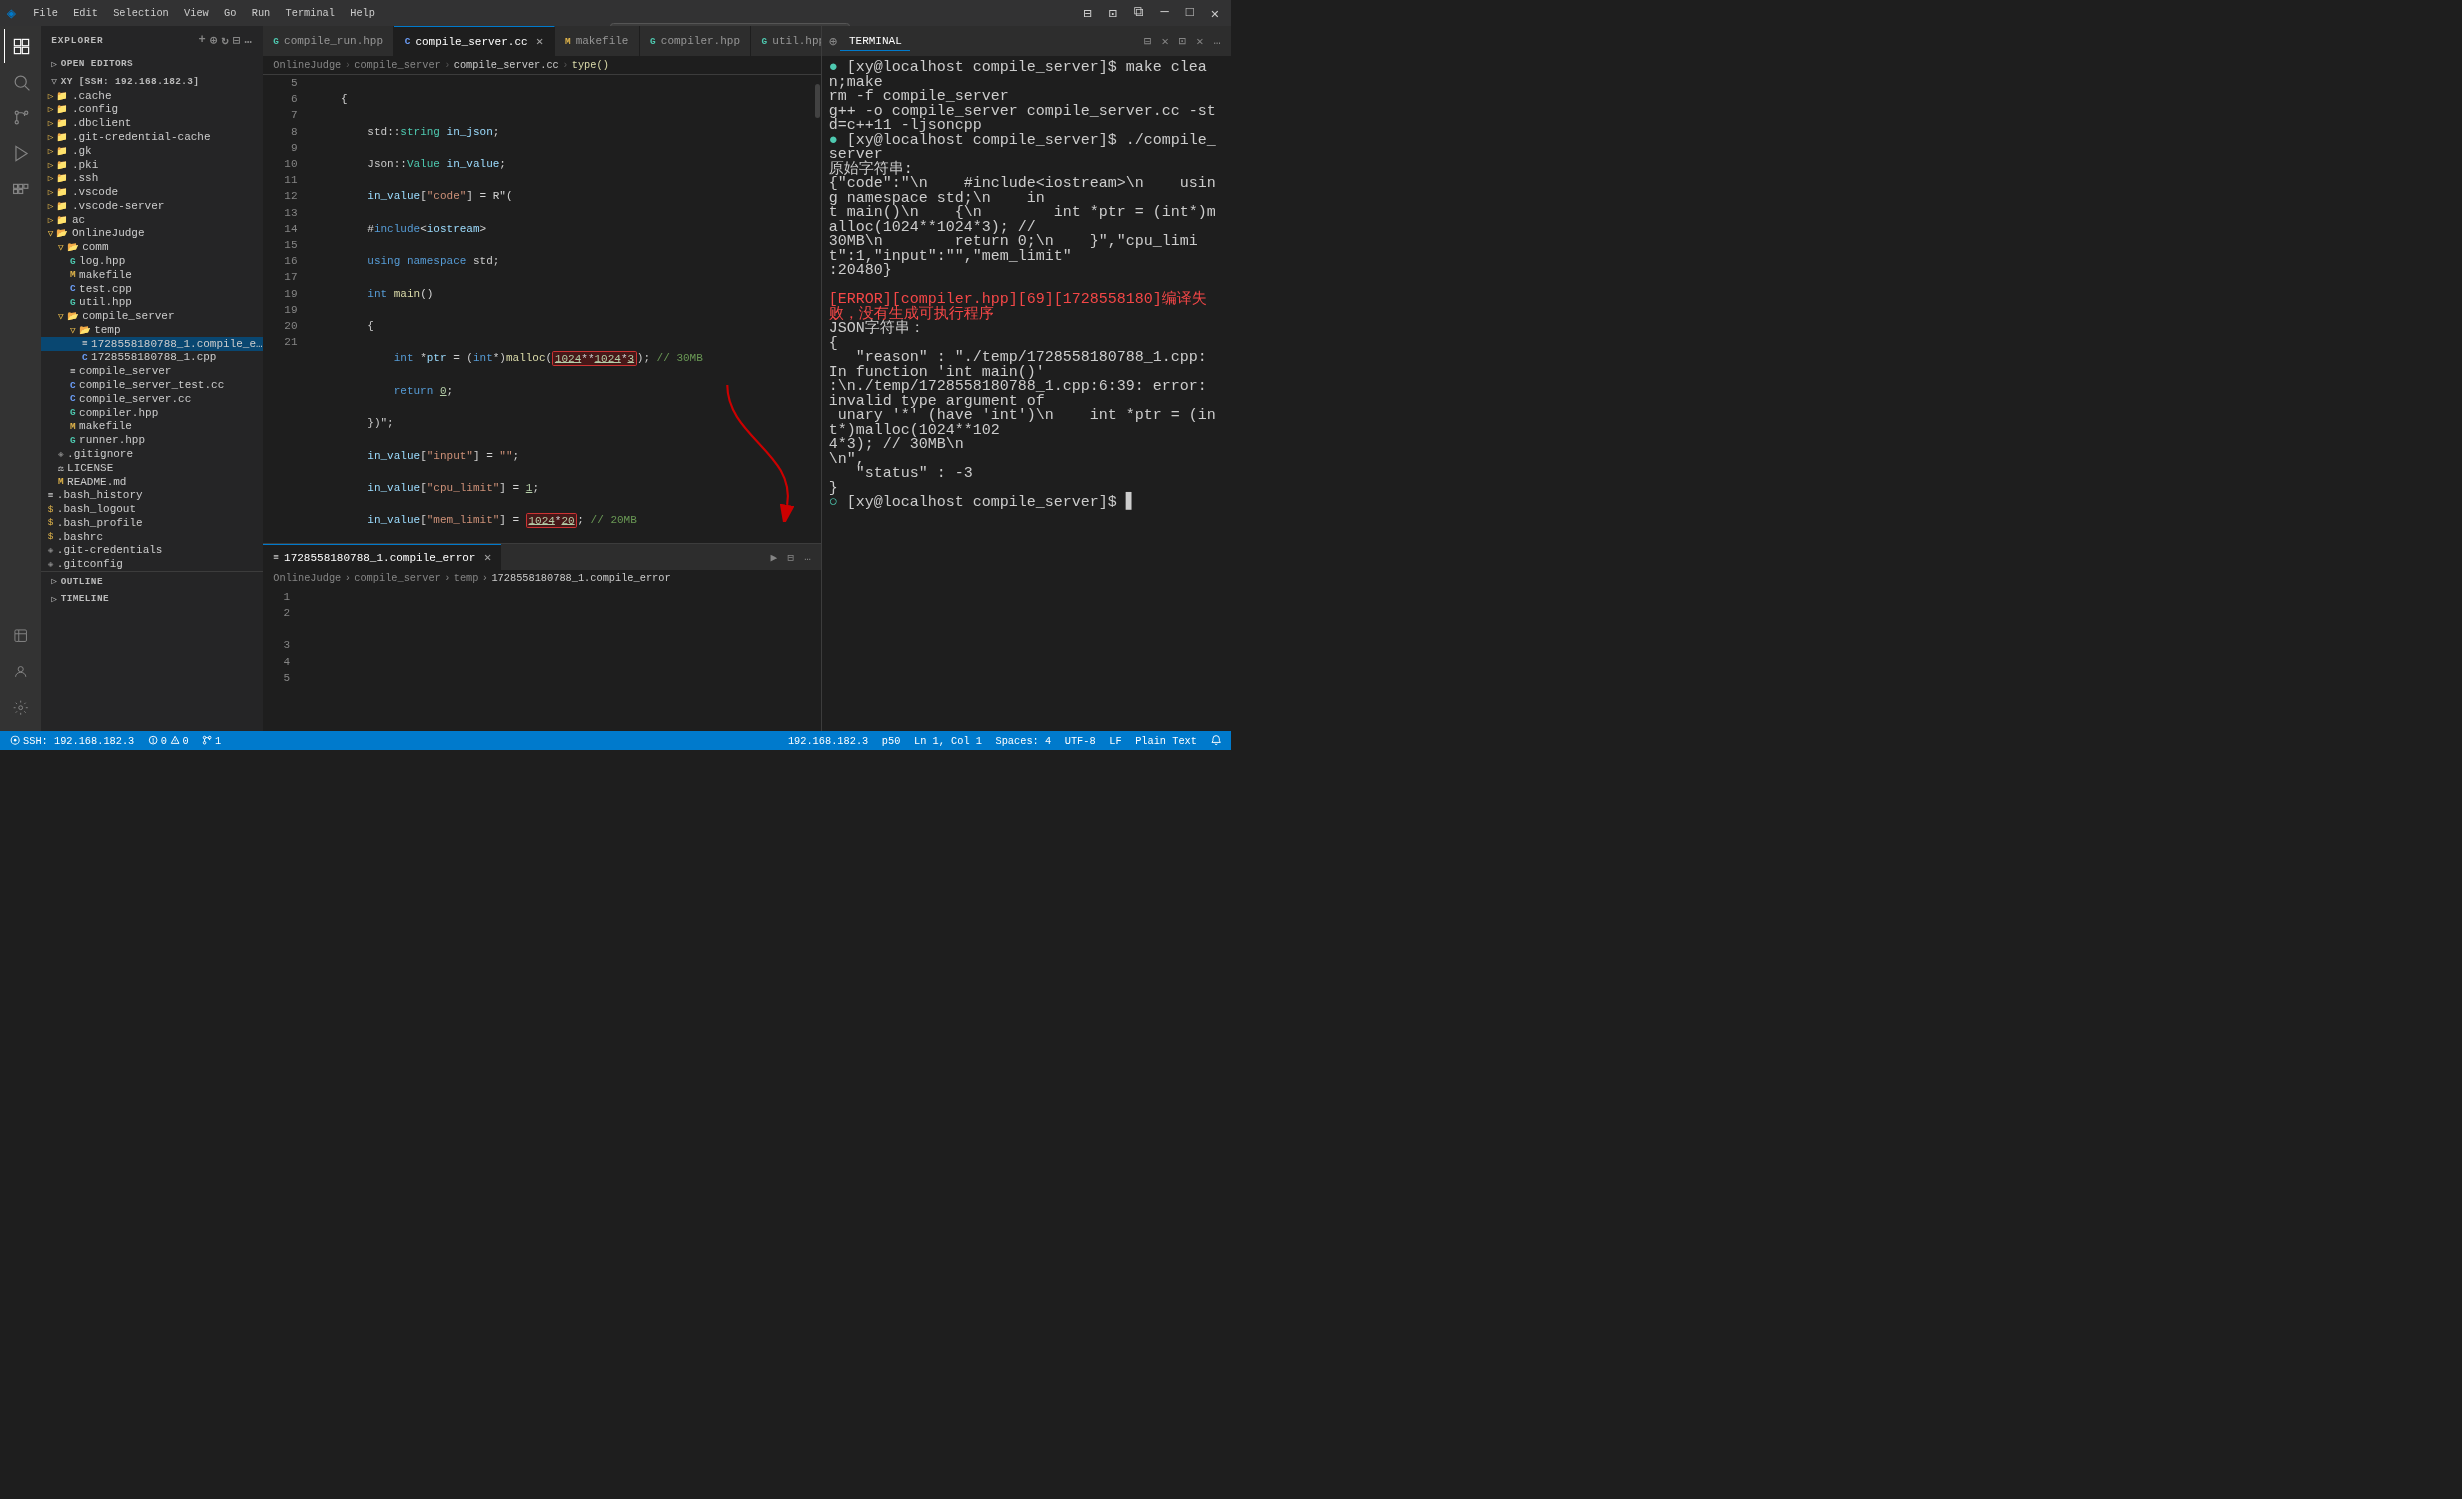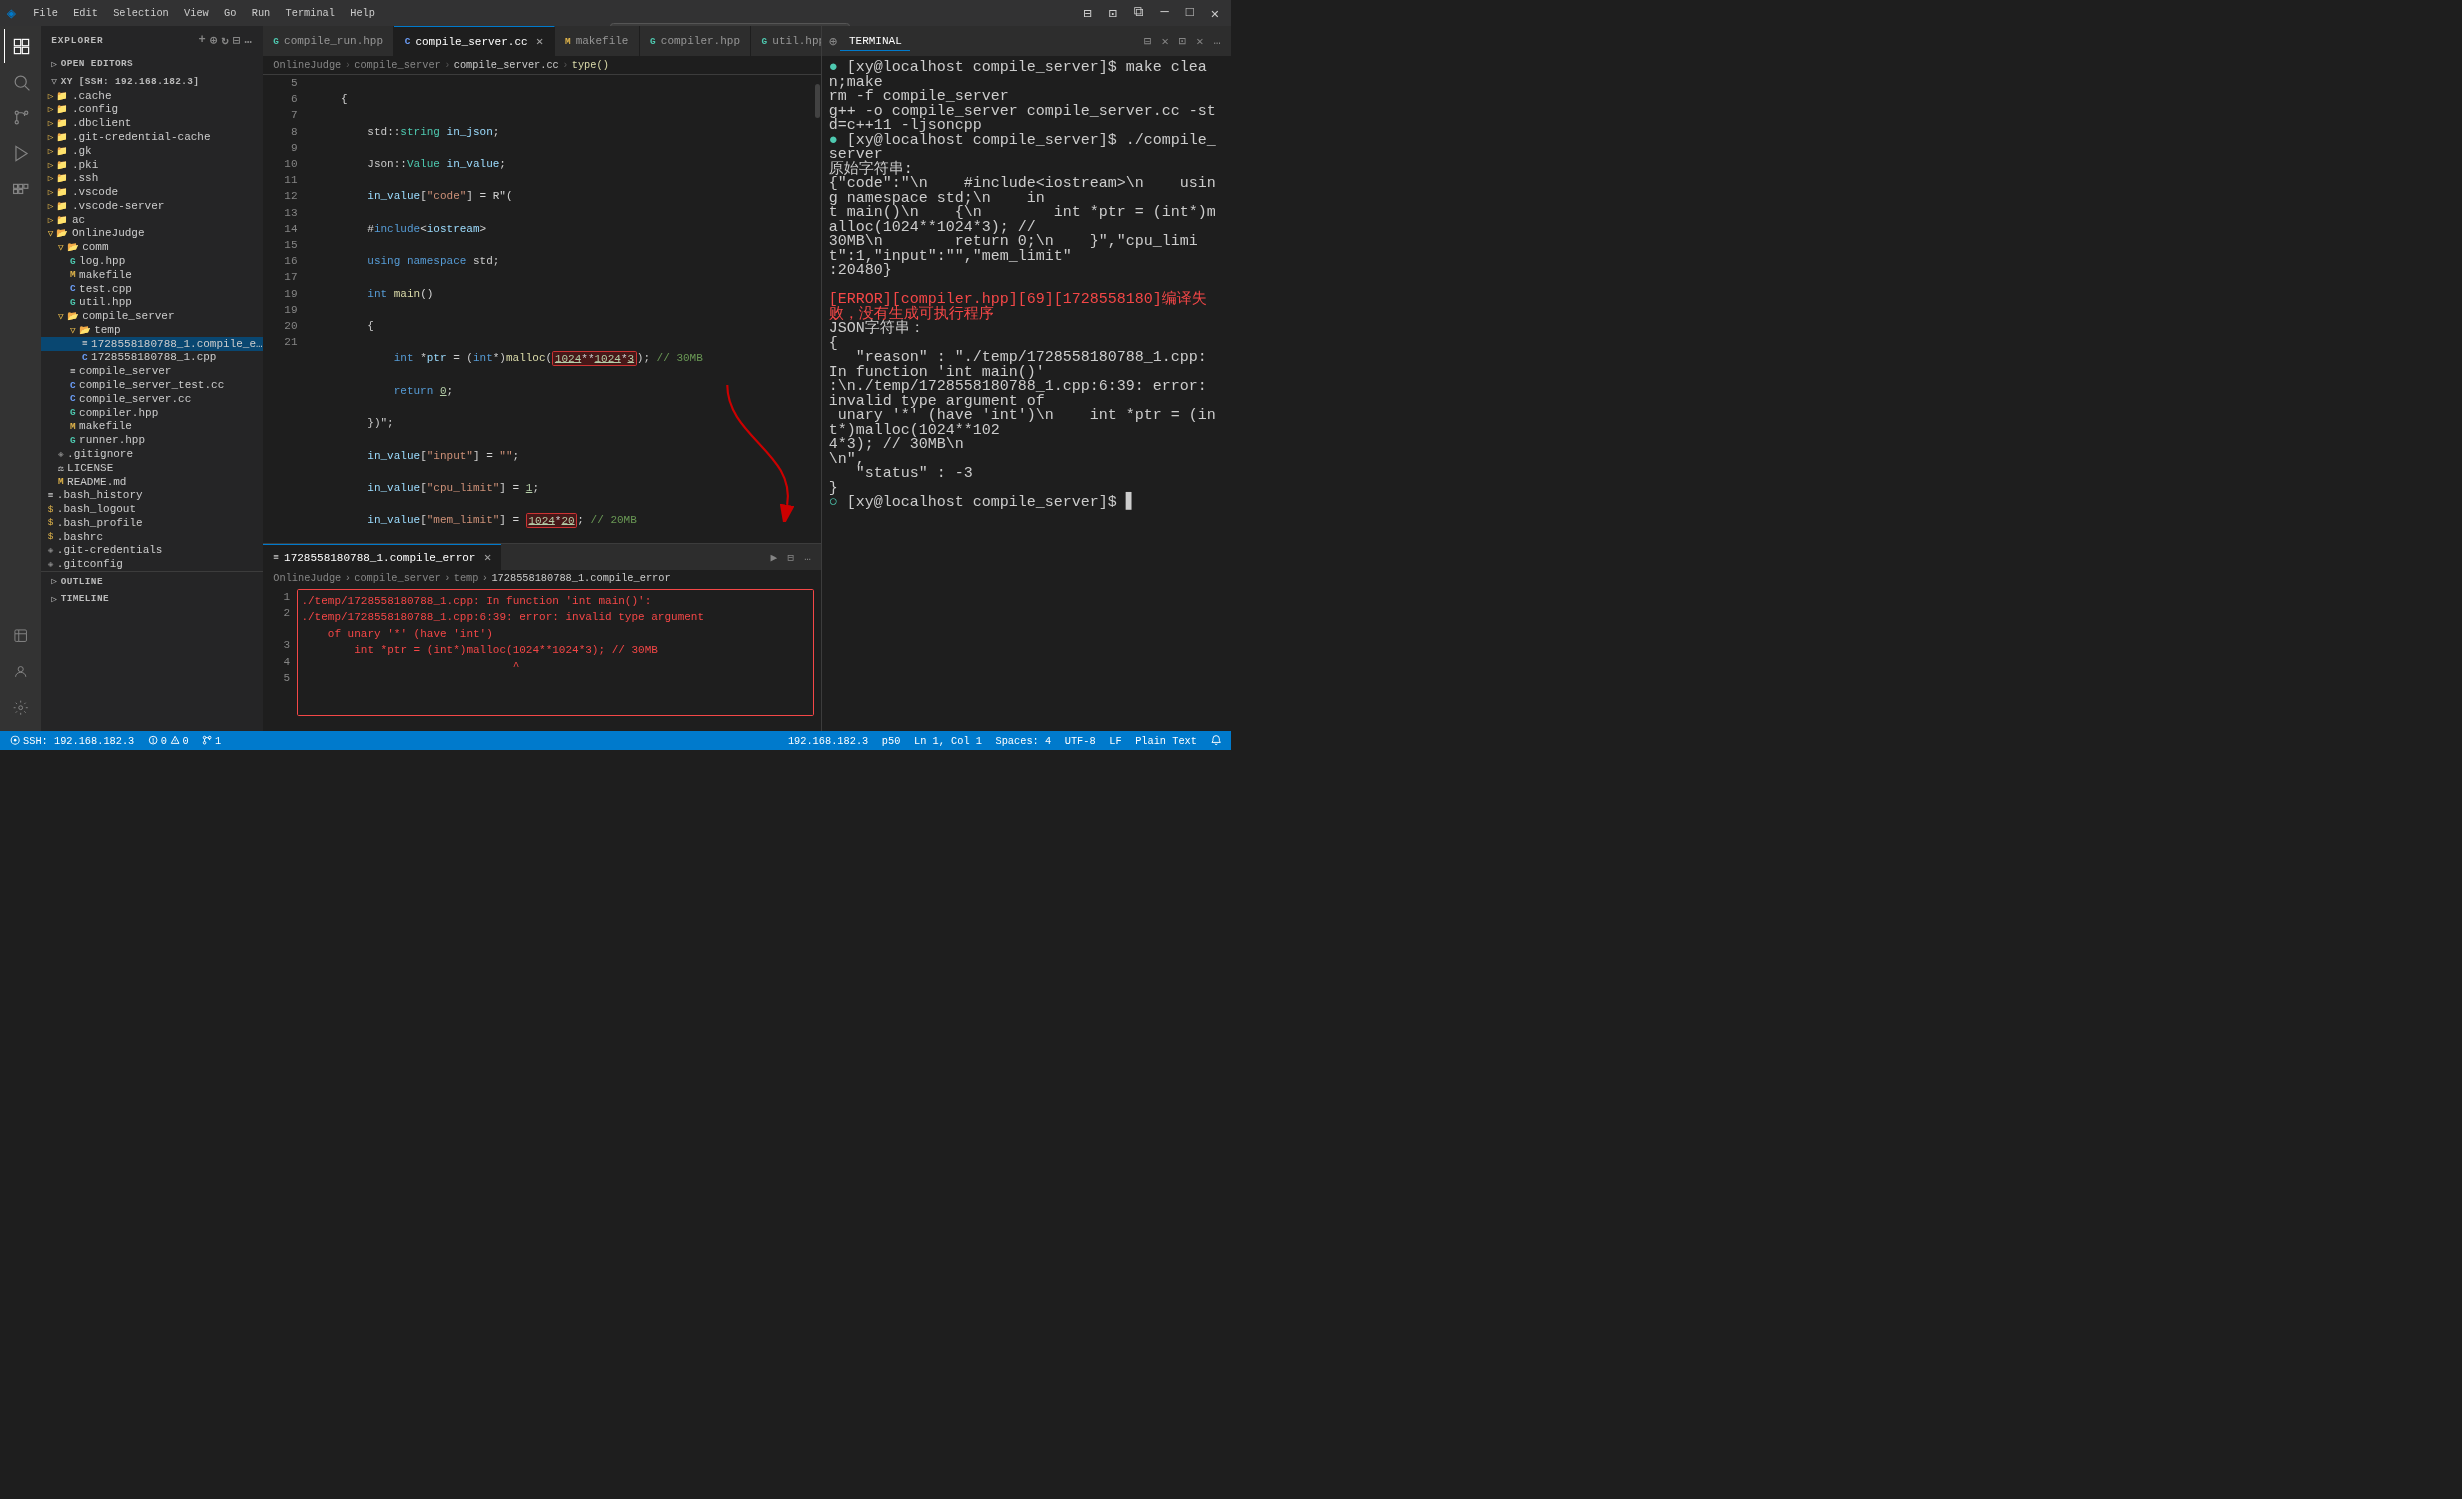--- a/index.html
+++ b/index.html
@@ -803,26 +803,20 @@
             </div>
             <div class="compile-error-content">
               <div class="compile-error-lines">
                 <div>1</div>
                 <div>2</div>
                 <div>&nbsp;</div>
                 <div>3</div>
                 <div>4</div>
                 <div>5</div>
               </div>
-              <div class="compile-error-body">./temp/1728558180788_1.cpp: In function 'int main()':
-./temp/1728558180788_1.cpp:6:39: error: invalid type argument
-    of unary '*' (have 'int')
-        int *ptr = (int*)malloc(1024**1024*3); // 30MB
-                                ^
-</div>
             </div>
           </div>
         </div>
       </div>
     </div>
   </div>
 
   <div class="terminal-area">
     <div class="terminal-tabs">
       <span style="font-size:13.7px;cursor:pointer;color:#858585;">⊕</span>

